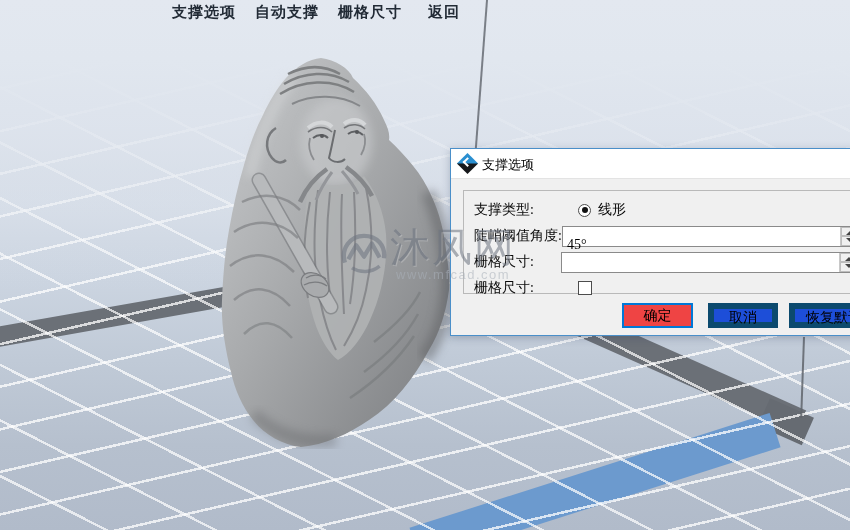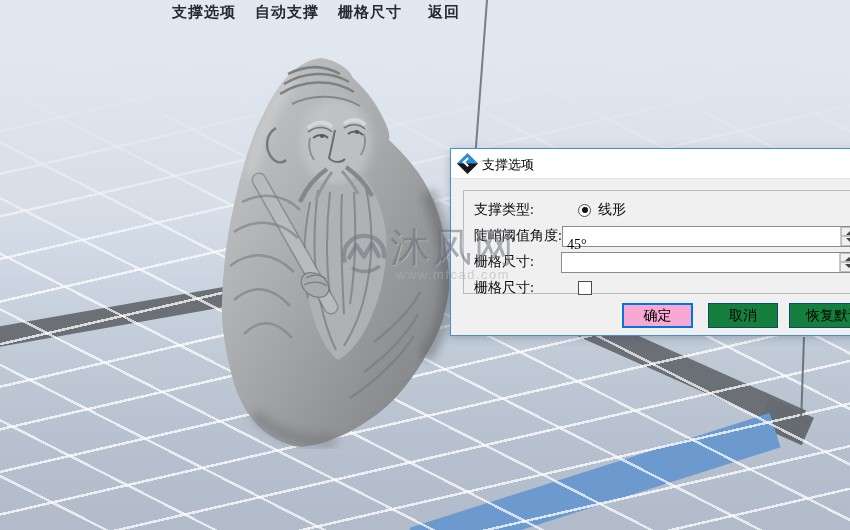--- a/index.html
+++ b/index.html
@@ -48,23 +48,23 @@
   .radio-label{font-size:14px;color:#0a0a0a;}
   .field-input{position:relative;width:297px;height:21px;background:#fff;border:1px solid #8a8a8a;box-sizing:border-box;flex:none;}
   .field-input input{position:absolute;left:0;top:0;width:calc(100% - 18px);height:100%;border:none;outline:none;background:transparent;
     font-family:"Liberation Serif","DejaVu Serif",serif;font-size:14px;padding:9px 0 0 4px;color:#000;}
   .spin{position:absolute;right:0;top:0;bottom:0;width:17px;border-left:1px solid #c8c8c8;display:flex;flex-direction:column;}
   .spin-btn{flex:1;background:#f0f0f0;border:1px solid #bdbdbd;box-sizing:border-box;position:relative;}
   .spin-btn::after{content:"";position:absolute;left:4px;border-left:4px solid transparent;border-right:4px solid transparent;}
   .spin-up::after{top:3px;border-bottom:4px solid #444;}
   .spin-down::after{bottom:3px;border-top:4px solid #444;}
   .checkbox{width:14px;height:14px;border:1px solid #4c4c4c;background:#fff;box-sizing:border-box;appearance:none;-webkit-appearance:none;margin:0;}
-  .dlg-btn{position:absolute;top:154px;height:25px;background:#15803d;border:1px solid #0c4a6e;
+  .dlg-btn{position:absolute;top:154px;height:25px;background:#1d4ed8;border:6px solid #0c4a6e;
     font-family:"Liberation Serif","DejaVu Serif",serif;font-size:14px;color:#000;padding:0;text-align:center;white-space:nowrap;}
-  .btn-ok{left:171px;width:71px;border:2px solid #0078d7;background:#f9a8d4;}
+  .btn-ok{left:171px;width:71px;border:2px solid #0078d7;background:#ef4444;}
   .btn-cancel{left:257px;width:70px;}
   .btn-restore{left:338px;width:90px;}
   
   .watermark{position:absolute;left:338px;top:220px;width:200px;height:66px;z-index:30;pointer-events:none;opacity:.55;}
   .wm-logo{position:absolute;left:0;top:8px;width:52px;height:52px;}
   .wm-brand{position:absolute;left:52px;top:0;font-size:40px;font-weight:normal;color:#6d7480;letter-spacing:2px;
     text-shadow:1px 1px 0 rgba(255,255,255,.4);white-space:nowrap;}
   .wm-url{position:absolute;left:58px;top:47px;font-size:13px;letter-spacing:1.5px;color:#aab1ba;font-family:"Liberation Sans","DejaVu Sans",sans-serif;}
 </style>
 </head>

